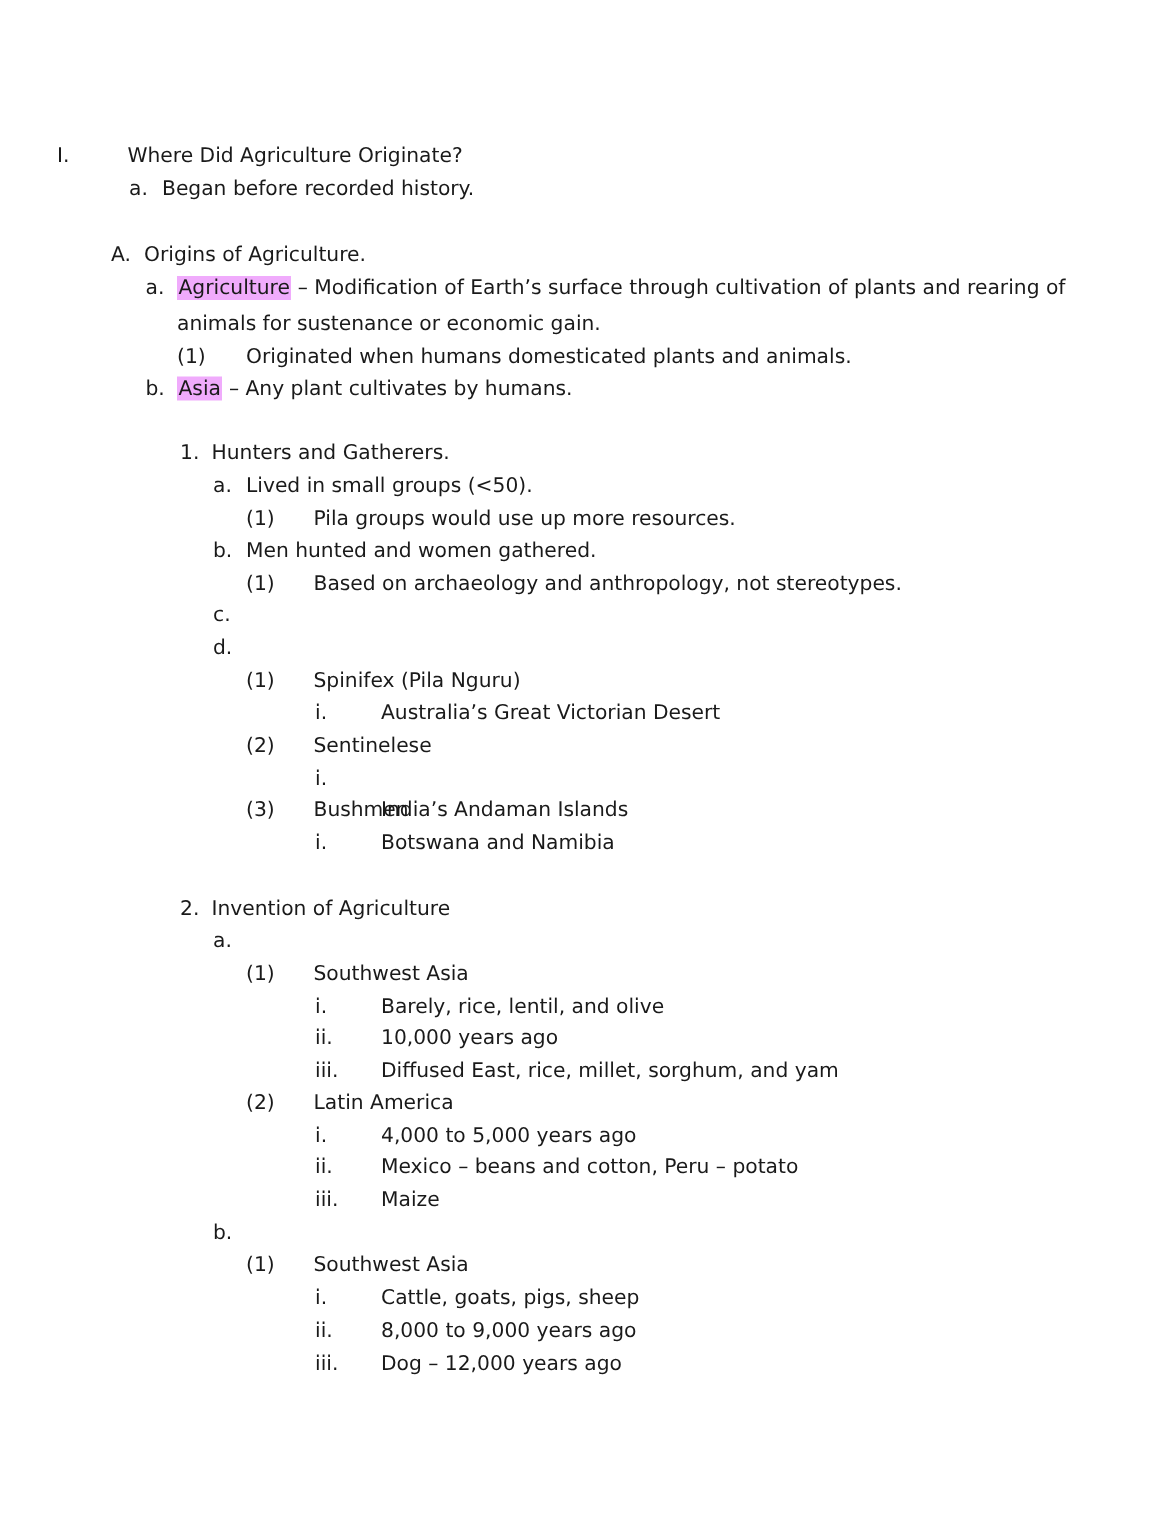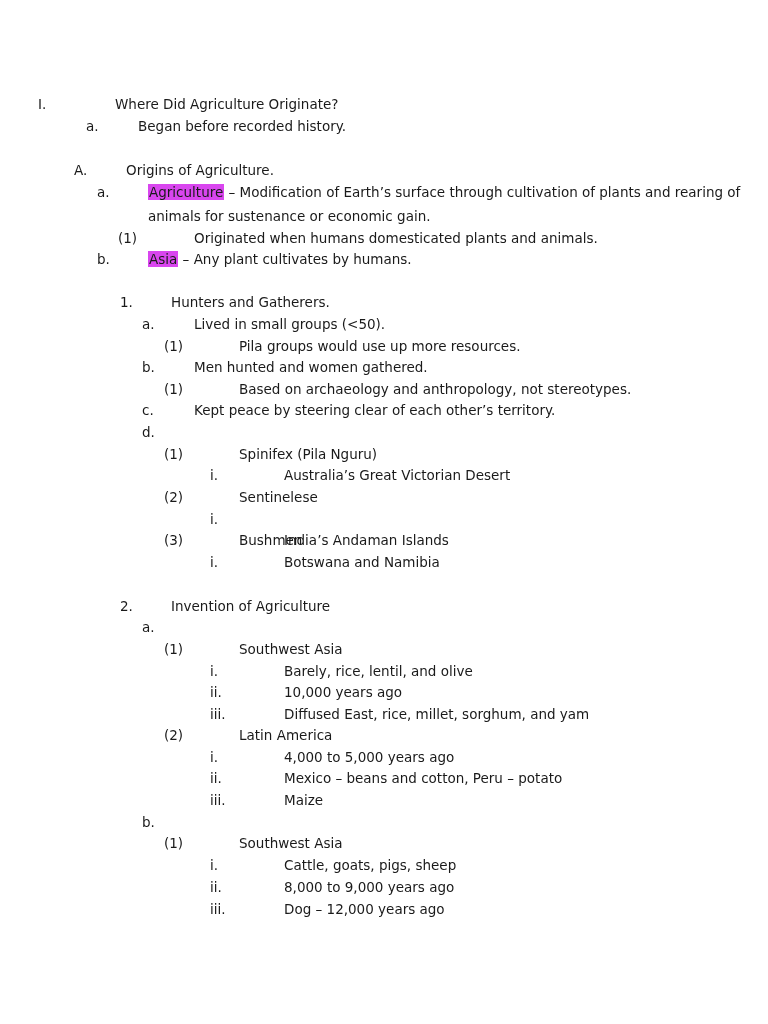--- a/index.html
+++ b/index.html
@@ -1,23 +1,23 @@
 <!DOCTYPE html>
 <html><head>
 <meta charset="utf-8">
 <style>
   html, body { margin: 0; padding: 0; background: #ffffff; }
   body {
     width: 768px; height: 1024px; position: relative; overflow: hidden;
     font-family: "DejaVu Sans", sans-serif; font-size: 13.5px; color: #1a1a1a;
   }
   .page { position: absolute; left: 0; top: 0; width: 768px; height: 1024px; background: #fff; }
-  .ln { position: absolute; white-space: nowrap; line-height: 18px; margin-left: 30px; }
+  .ln { position: absolute; white-space: nowrap; line-height: 18px; }
   .mk { position: absolute; white-space: nowrap; line-height: 18px; }
-  .hl { background: #d946ef; padding: 0 1px; }
+  .hl { background: #f0abfc; padding: 0 1px; }
 </style>
 </head>
 <body>
 
 <div class="page">
 
   <span class="mk" style="left:38px;top:95px">I.</span>
   <span class="ln" style="left:85px;top:95px">Where Did Agriculture Originate?</span>
   <span class="mk" style="left:86px;top:117px">a.</span>
   <span class="ln" style="left:108px;top:117px">Began before recorded history.</span>
@@ -41,21 +41,20 @@
   <span class="ln" style="left:164px;top:315px">Lived in small groups (&lt;50).</span>
   <span class="mk" style="left:164px;top:337px">(1)</span>
   <span class="ln" style="left:209px;top:337px">Pila groups would use up more resources.</span>
 
   <span class="mk" style="left:142px;top:358px">b.</span>
   <span class="ln" style="left:164px;top:358px">Men hunted and women gathered.</span>
   <span class="mk" style="left:164px;top:380px">(1)</span>
   <span class="ln" style="left:209px;top:380px">Based on archaeology and anthropology, not stereotypes.</span>
 
   <span class="mk" style="left:142px;top:401px">c.</span>
-  <span class="ln" style="left:164px;top:401px">Kept peace by steering clear of each other’s territory.</span>
 
   <span class="mk" style="left:142px;top:423px">d.</span>
 
   <span class="mk" style="left:164px;top:445px">(1)</span>
   <span class="ln" style="left:209px;top:445px">Spinifex (Pila Nguru)</span>
   <span class="mk" style="left:210px;top:466px">i.</span>
   <span class="ln" style="left:254px;top:466px">Australia’s Great Victorian Desert</span>
 
   <span class="mk" style="left:164px;top:488px">(2)</span>
   <span class="ln" style="left:209px;top:488px">Sentinelese</span>

